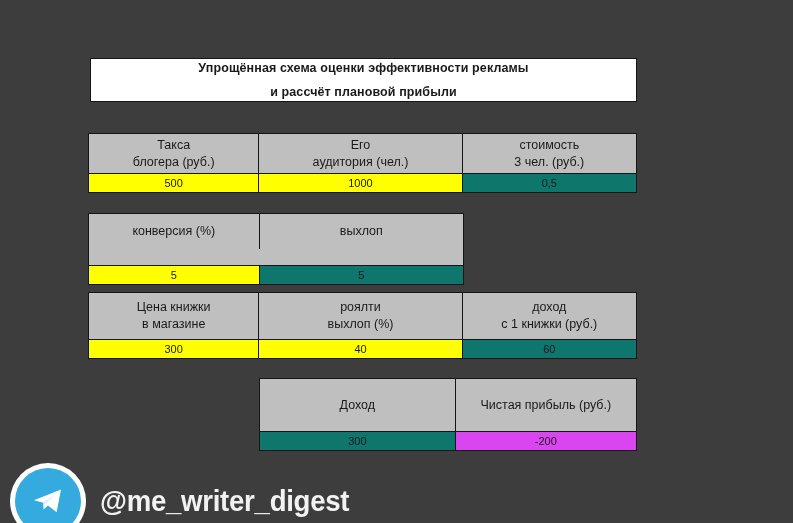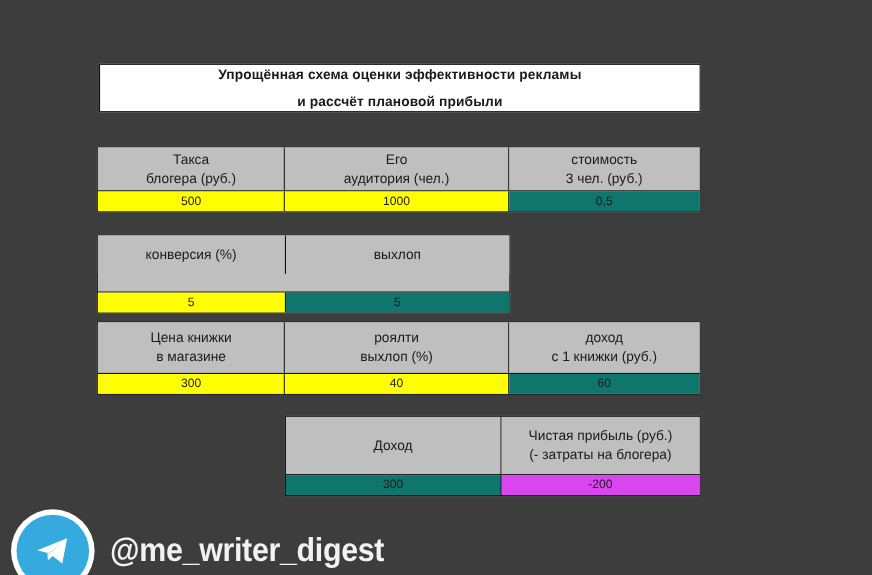--- a/index.html
+++ b/index.html
@@ -216,21 +216,20 @@
     </div>
   </div>
 
   <div class="tbl" id="block4">
     <div class="row head-row">
       <div class="cell head-cell c-205">
         <span class="ln">Доход</span>
       </div>
       <div class="cell head-cell c-189">
         <span class="ln">Чистая прибыль (руб.)</span>
-        <span class="ln">(- затраты на блогера)</span>
       </div>
     </div>
     <div class="row val-row">
       <div class="cell val-cell white c-205">300</div>
       <div class="cell val-cell blue c-189">-200</div>
     </div>
   </div>
 
   <div class="tg-wrap">
     <div class="tg-logo">

